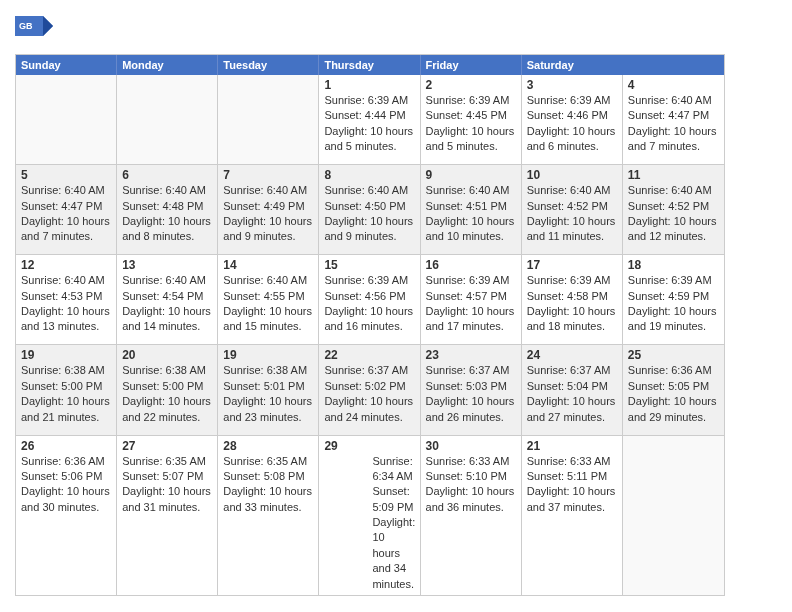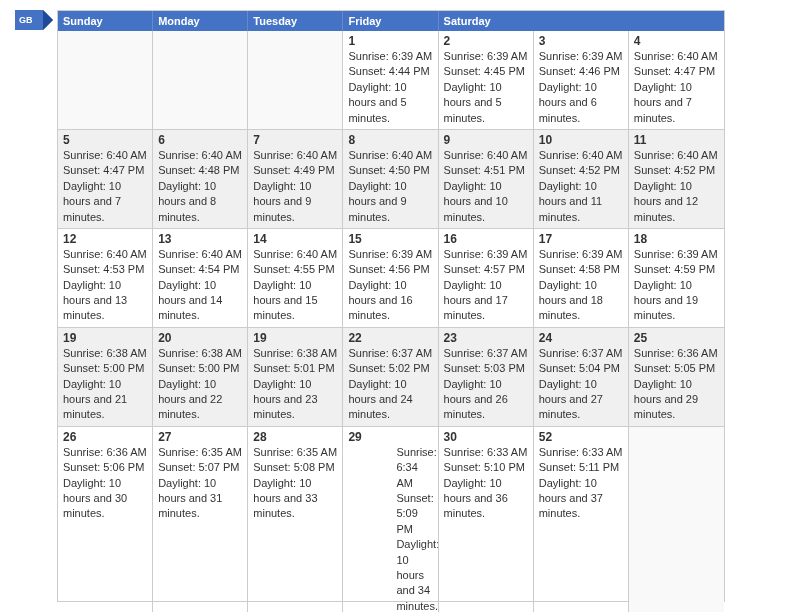--- a/index.html
+++ b/index.html
@@ -6,23 +6,23 @@
     body {
       font-family: Arial, sans-serif;
       background: #fff;
       width: 792px;
       height: 612px;
       overflow: hidden;
     }
     .page {
       width: 740px;
       height: 612px;
-      padding: 10px 15px;
-      display: flex;
-      flex-direction: row;
+      padding: 16px 15px;
+      display: flex;
+      flex-direction: column;
     }
     .header {
       display: flex;
       justify-content: space-between;
       align-items: flex-start;
       margin-bottom: 8px;
     }
     .logo {
       display: flex;
       align-items: center;
@@ -137,20 +137,21 @@
       <div class="main-title"></div>
       <div class="sub-title"></div>
     </div>
   </div>
 
   <div class="calendar">
     <div class="cal-header">
     <div class="cal-header-cell">Sunday</div>
         <div class="cal-header-cell">Monday</div>
         <div class="cal-header-cell">Tuesday</div>
+        <div class="cal-header-cell">Thursday</div>
         <div class="cal-header-cell">Friday</div>
         <div class="cal-header-cell">Saturday</div>
       </div>
     <div class="cal-body">
     <div class="cal-row">
           <div class="cal-cell empty"></div>
           <div class="cal-cell empty"></div>
           <div class="cal-cell empty"></div>
           <div class="cal-cell">
             <span class="day-num">1</span>
@@ -334,21 +335,21 @@
 Sunset: 5:09 PM
 Daylight: 10 hours and 34 minutes.</div>
           </div>
           <div class="cal-cell">
             <span class="day-num">30</span>
             <div class="cell-text" style="white-space: pre-line;">Sunrise: 6:33 AM
 Sunset: 5:10 PM
 Daylight: 10 hours and 36 minutes.</div>
           </div>
           <div class="cal-cell">
-            <span class="day-num">52</span>
+            <span class="day-num">21</span>
             <div class="cell-text" style="white-space: pre-line;">Sunrise: 6:33 AM
 Sunset: 5:11 PM
 Daylight: 10 hours and 37 minutes.</div>
           </div>
           <div class="cal-cell empty"></div>
         </div>
       </div>
   </div>
 </div>
 

